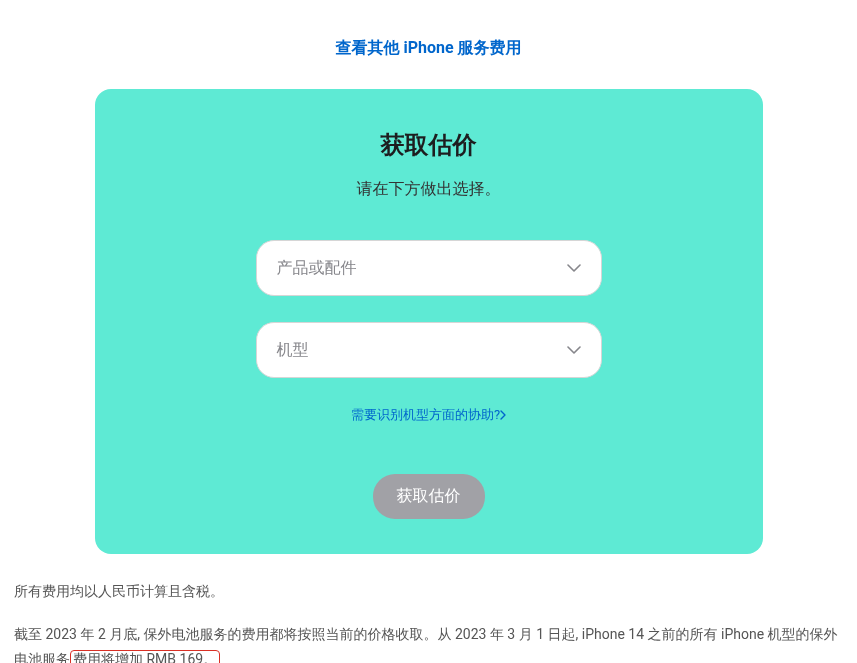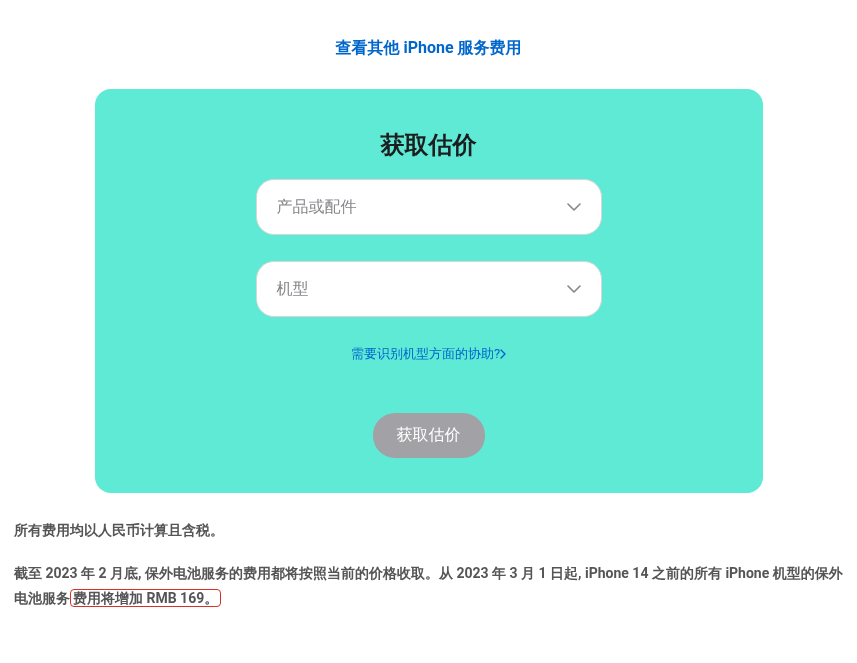--- a/index.html
+++ b/index.html
@@ -92,38 +92,38 @@
       cursor: pointer;
     }
     .footer-text {
       padding: 25px 14px 0 14px;
       font-size: 14px;
       color: #555555;
       line-height: 1.8;
     }
     .footer-text p {
       margin-bottom: 18px;
-      font-weight: bold;
     }
     .highlight-box {
       border: 1px solid #d93025;
       border-radius: 4px;
       padding: 0 2px;
       display: inline;
     }
   </style>
 </head>
 <body>
 
 <div class="top-link">
   <a href="#">查看其他 iPhone 服务费用</a>
 </div>
 
 <div class="card">
   <h2 class="card-title">获取估价</h2>
+  <p class="card-subtitle">请在下方做出选择。</p>
 
   <div class="select-wrapper">
     <div class="select-box">
       <span>产品或配件</span>
       <span class="chevron">
         <svg width="14" height="8" viewBox="0 0 14 8" fill="none">
             <path d="M1 1L7 7L13 1" stroke="#86868b" stroke-width="1.6" stroke-linecap="round" stroke-linejoin="round"></path>
           </svg>
       </span>
     </div>

